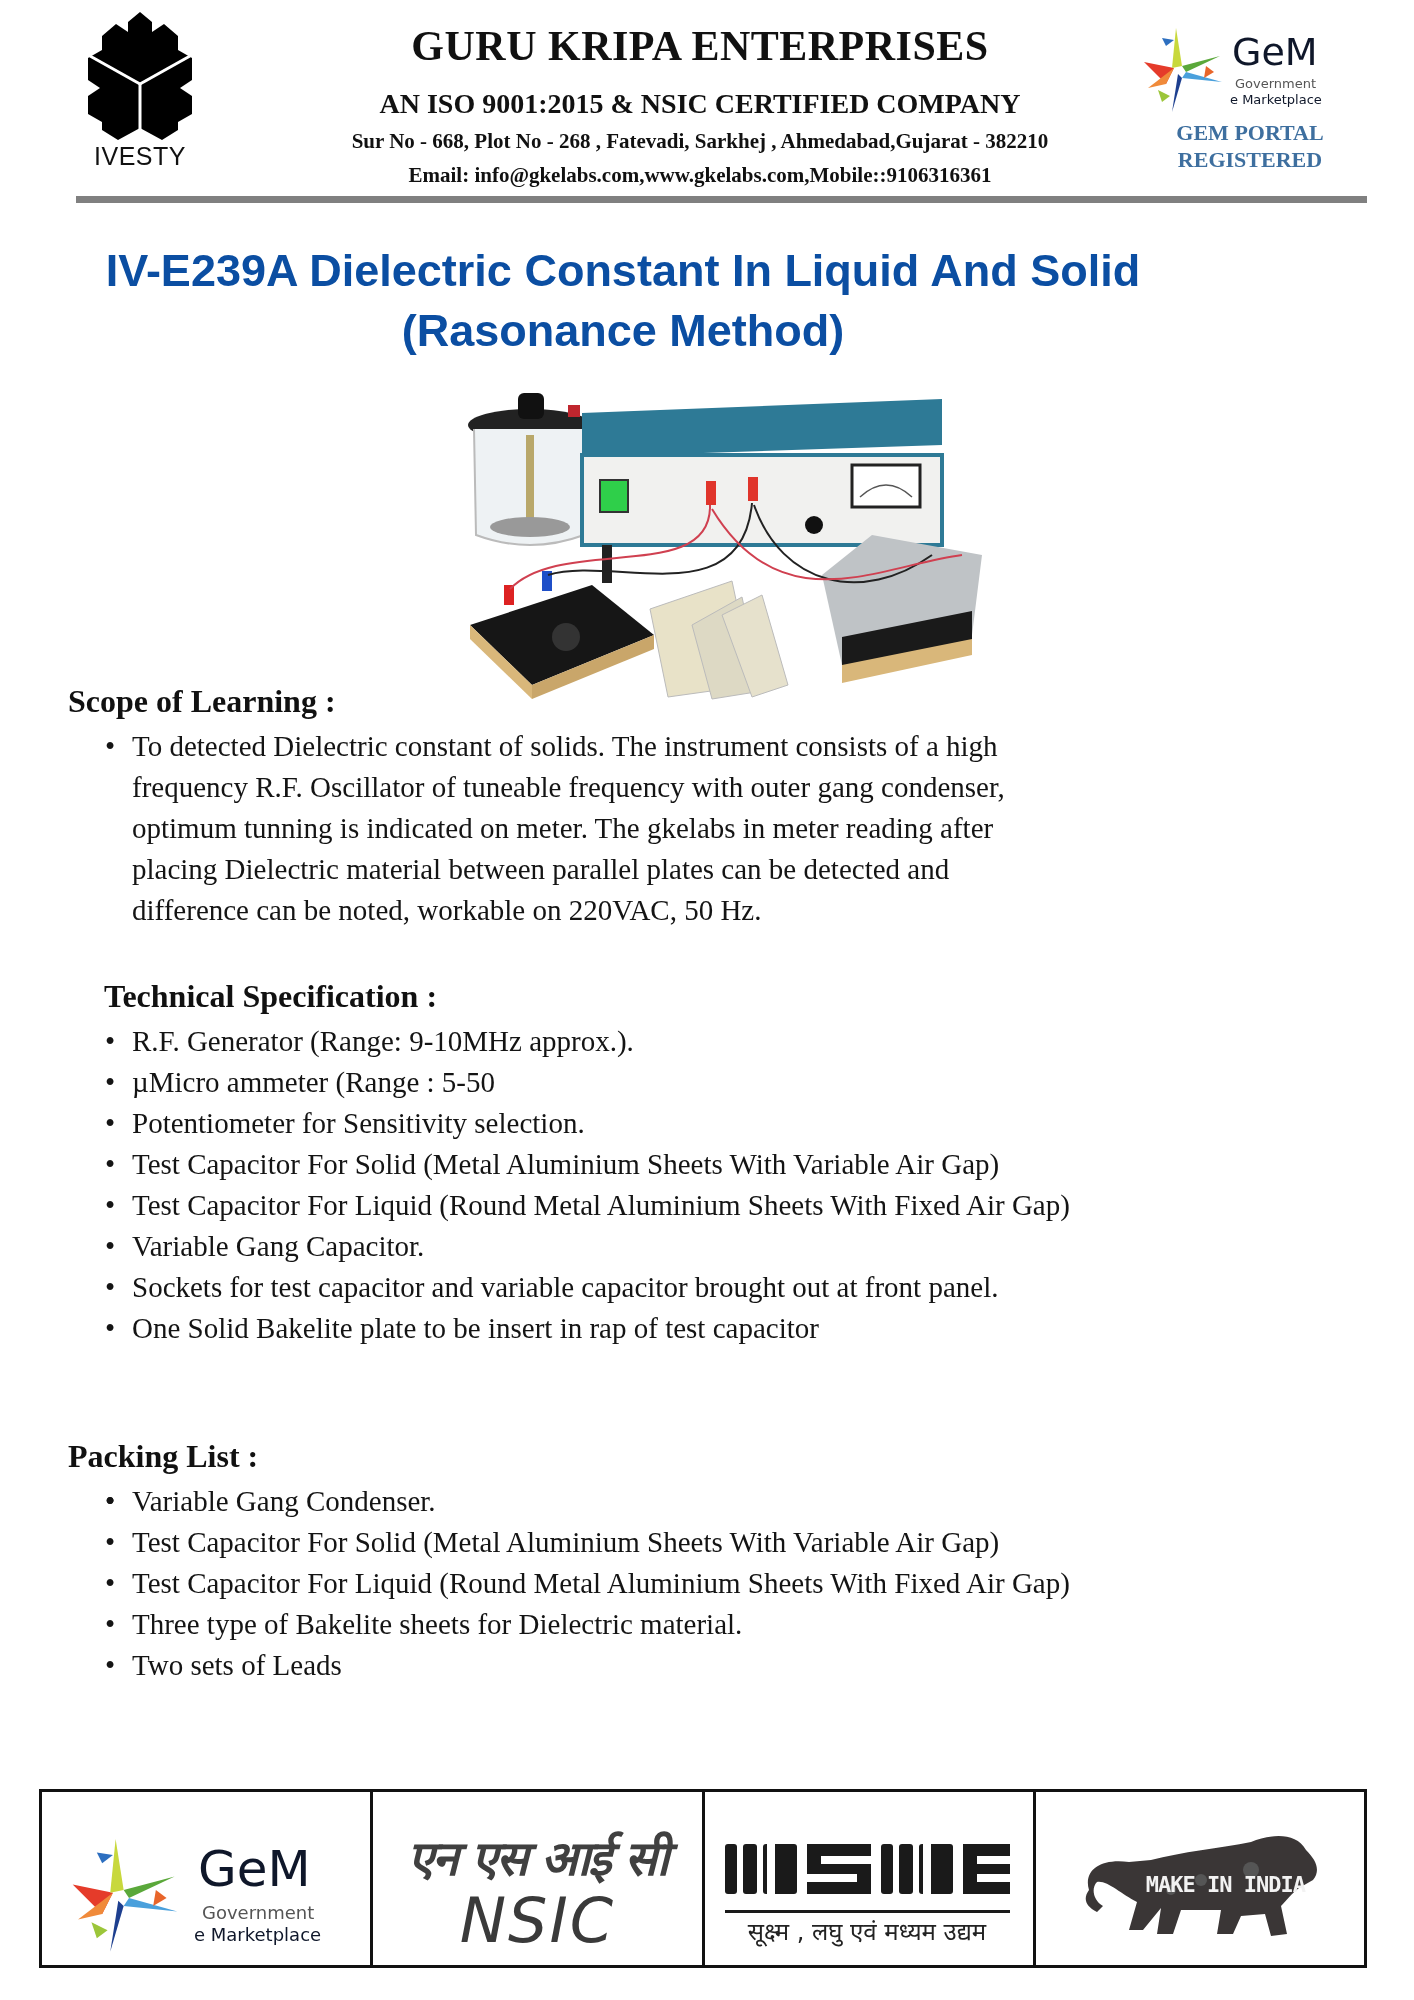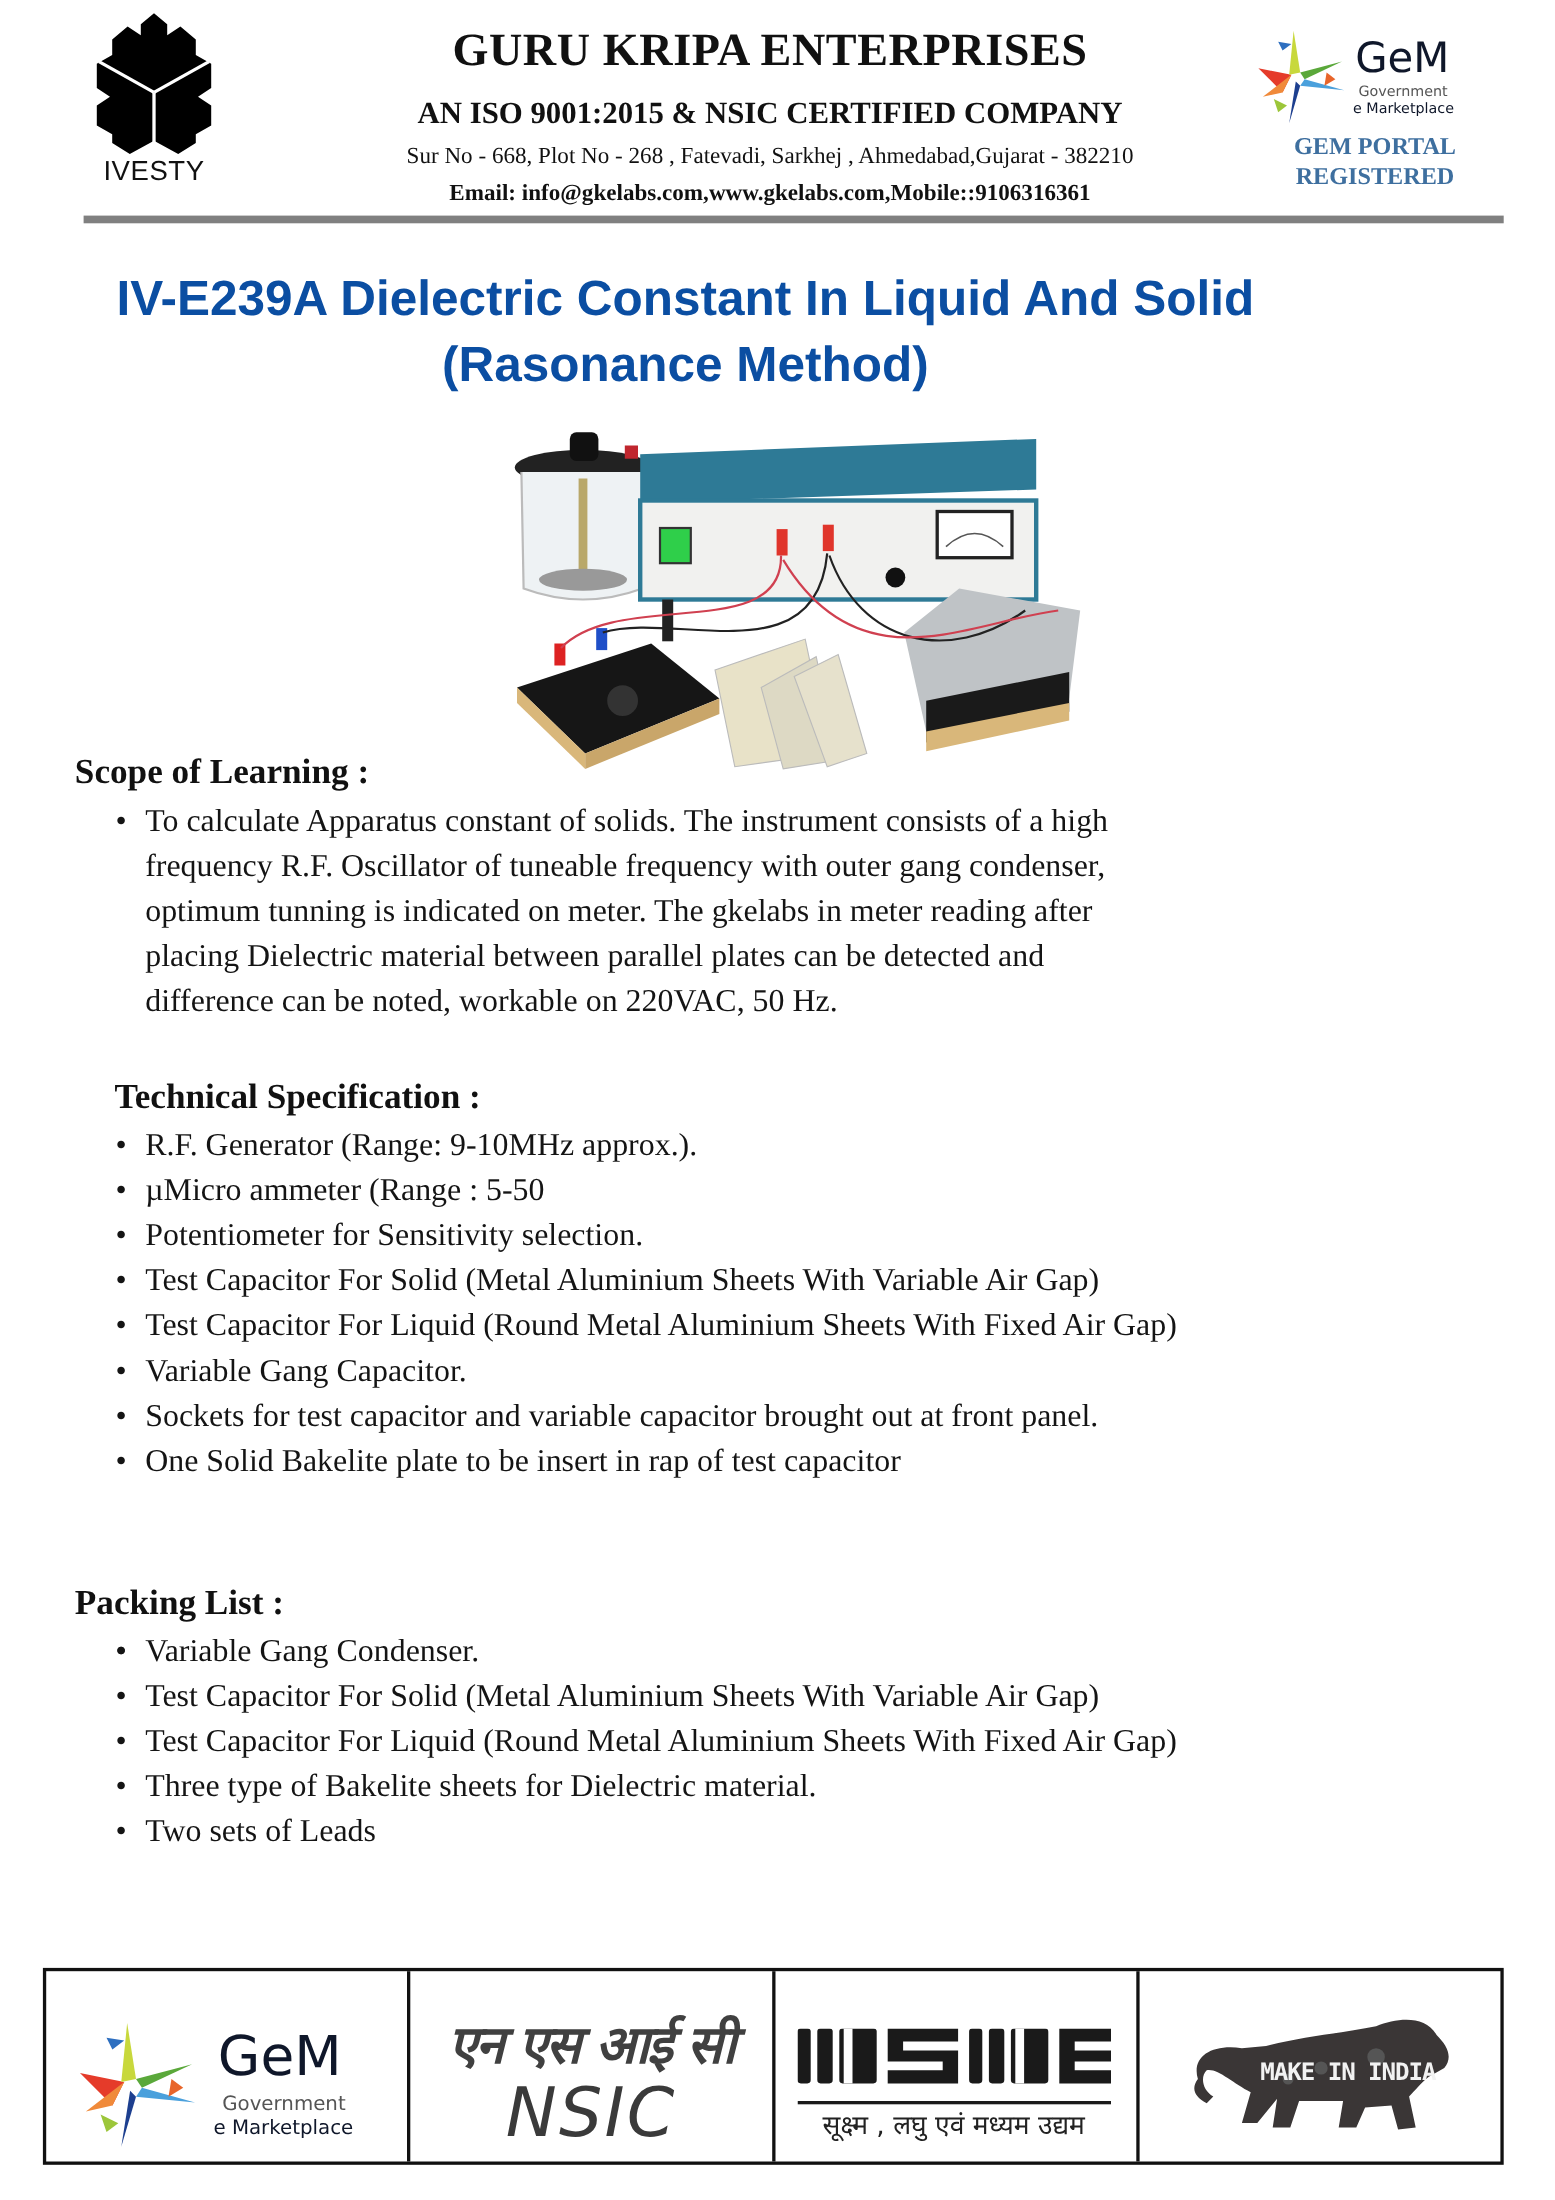--- a/index.html
+++ b/index.html
@@ -7,21 +7,21 @@
   .abs { position: absolute; }
   .serif { font-family: "Liberation Serif", "DejaVu Serif", serif; }
   .sans { font-family: "Liberation Sans", "DejaVu Sans", sans-serif; }
 
   
   #logo-left { left: 80px; top: 10px; width: 120px; height: 170px; }
   #logo-left svg { display: block; }
   #logo-left-text { left: 80px; top: 142px; width: 120px; text-align: center; font-size: 25px; letter-spacing: 0.5px; }
   #company-name { left: 250px; top: 22px; width: 900px; text-align: center; font-size: 42px; font-weight: bold; letter-spacing: 0.5px; }
   #company-tagline { left: 250px; top: 88px; width: 900px; text-align: center; font-size: 28px; font-weight: bold; }
-  #company-address { left: 250px; top: 129px; width: 900px; text-align: center; font-size: 21px; font-weight: normal; }
+  #company-address { left: 250px; top: 129px; width: 900px; text-align: center; font-size: 21px; font-weight: bold; }
   #company-contact { left: 250px; top: 163px; width: 900px; text-align: center; font-size: 21px; font-weight: bold; }
   #header-rule { left: 76px; top: 196px; width: 1291px; height: 7px; background: #808080; }
 
   .gem-star { position: absolute; }
   .gem-word { position: absolute; font-family: "DejaVu Sans", sans-serif; color: #0f172a; }
   #gem-top { left: 1140px; top: 24px; width: 220px; height: 90px; }
   #gem-portal-1, #gem-portal-2 { left: 1160px; width: 180px; text-align: center; font-size: 22px; font-weight: bold; color: #3e6f9f; }
   #gem-portal-1 { top: 120px; }
   #gem-portal-2 { top: 147px; }
 
@@ -134,21 +134,21 @@
 
     <path d="M48,204 C100,150 250,200 248,120" fill="none" stroke="#d04050" stroke-width="2"></path>
     <path d="M86,190 C150,170 280,230 290,118" fill="none" stroke="#222" stroke-width="2"></path>
     <path d="M292,120 C320,200 400,220 470,170" fill="none" stroke="#222" stroke-width="2"></path>
     <path d="M250,124 C320,240 420,180 500,170" fill="none" stroke="#d04050" stroke-width="2"></path>
   </svg>
 </div>
 
 <div class="abs serif section-head" id="scope-head">Scope of Learning :</div>
 <ul class="blist serif" id="scope-list">
-  <li><span class="bullet">•</span><span>To calculate Apparatus constant of solids. The instrument consists of a high</span></li>
+  <li><span class="bullet">•</span><span>To detected Dielectric constant of solids. The instrument consists of a high</span></li>
   <li><span>frequency R.F. Oscillator of tuneable frequency with outer gang condenser,</span></li>
   <li><span>optimum tunning is indicated on meter. The gkelabs in meter reading after</span></li>
   <li><span>placing Dielectric material between parallel plates can be detected and</span></li>
   <li><span>difference can be noted, workable on 220VAC, 50 Hz.</span></li>
 </ul>
 
 <div class="abs serif section-head" id="tech-head">Technical Specification :</div>
 <ul class="blist serif" id="tech-list">
   <li><span class="bullet">•</span><span>R.F. Generator (Range: 9-10MHz approx.).</span></li>
   <li><span class="bullet">•</span><span>µMicro ammeter (Range : 5-50</span></li>

